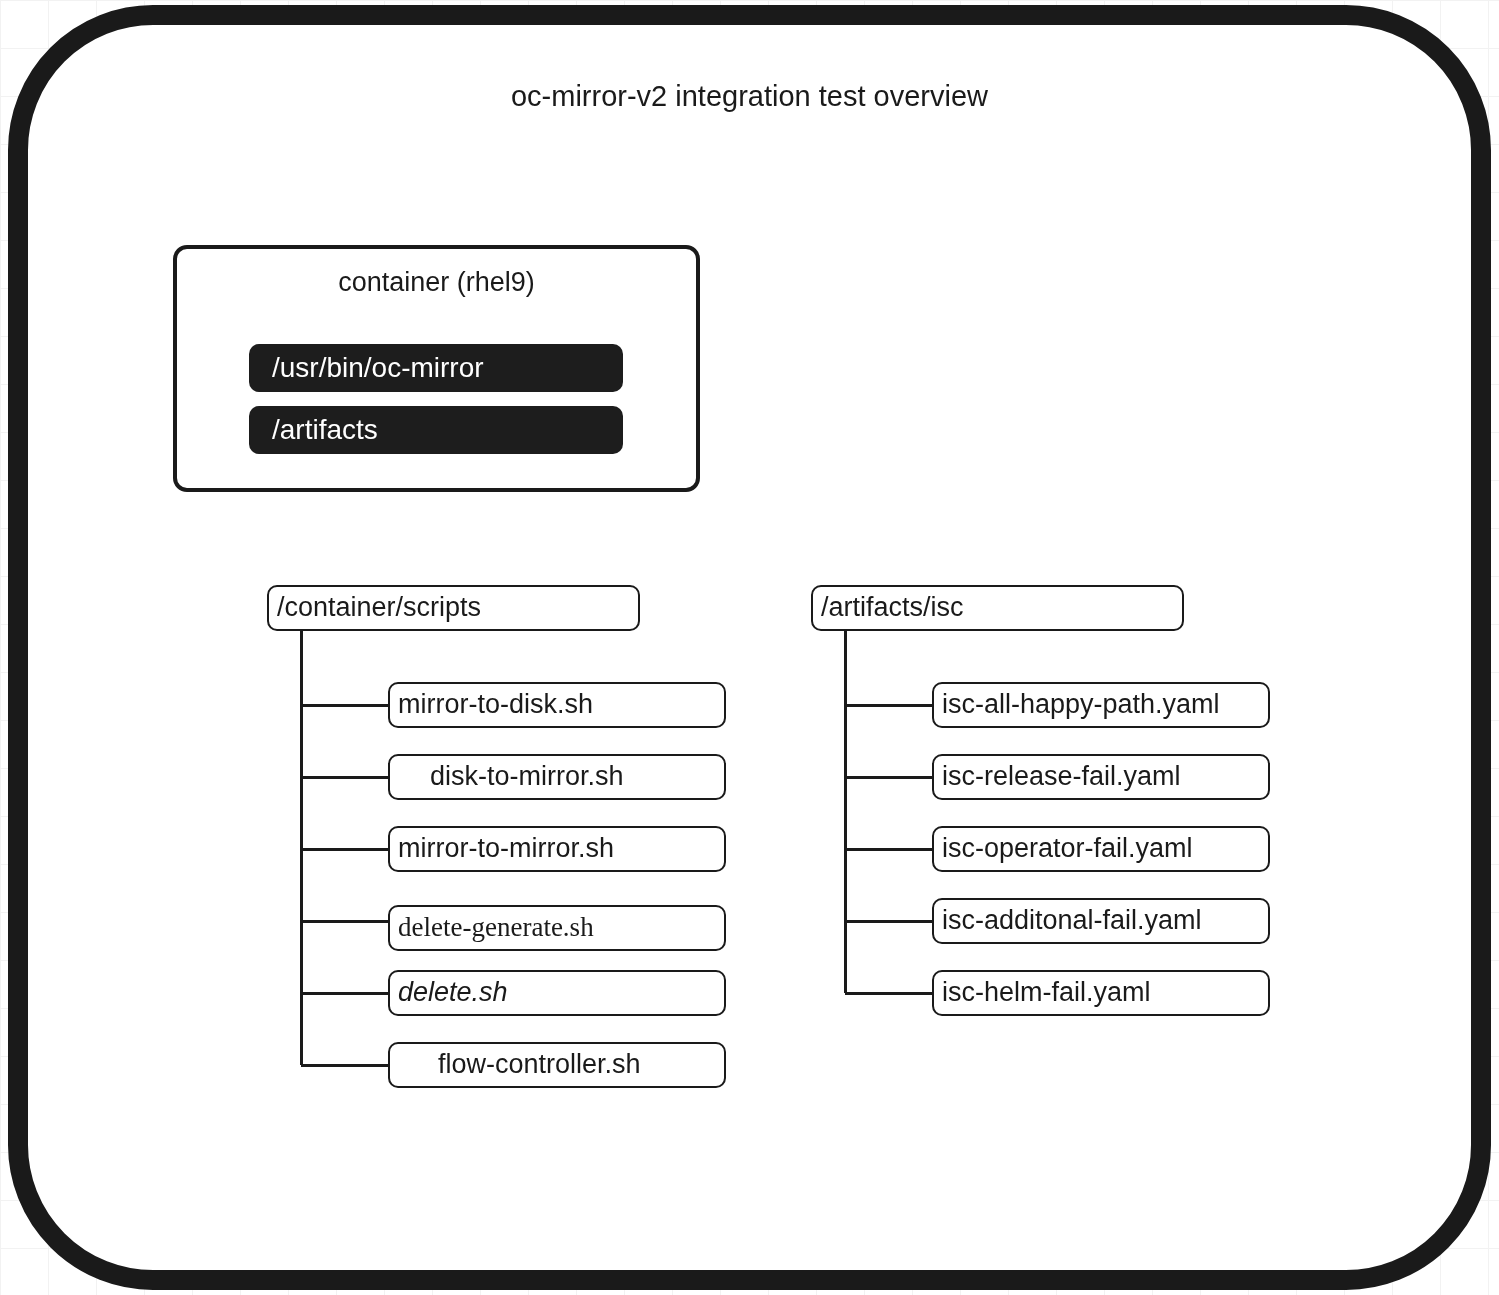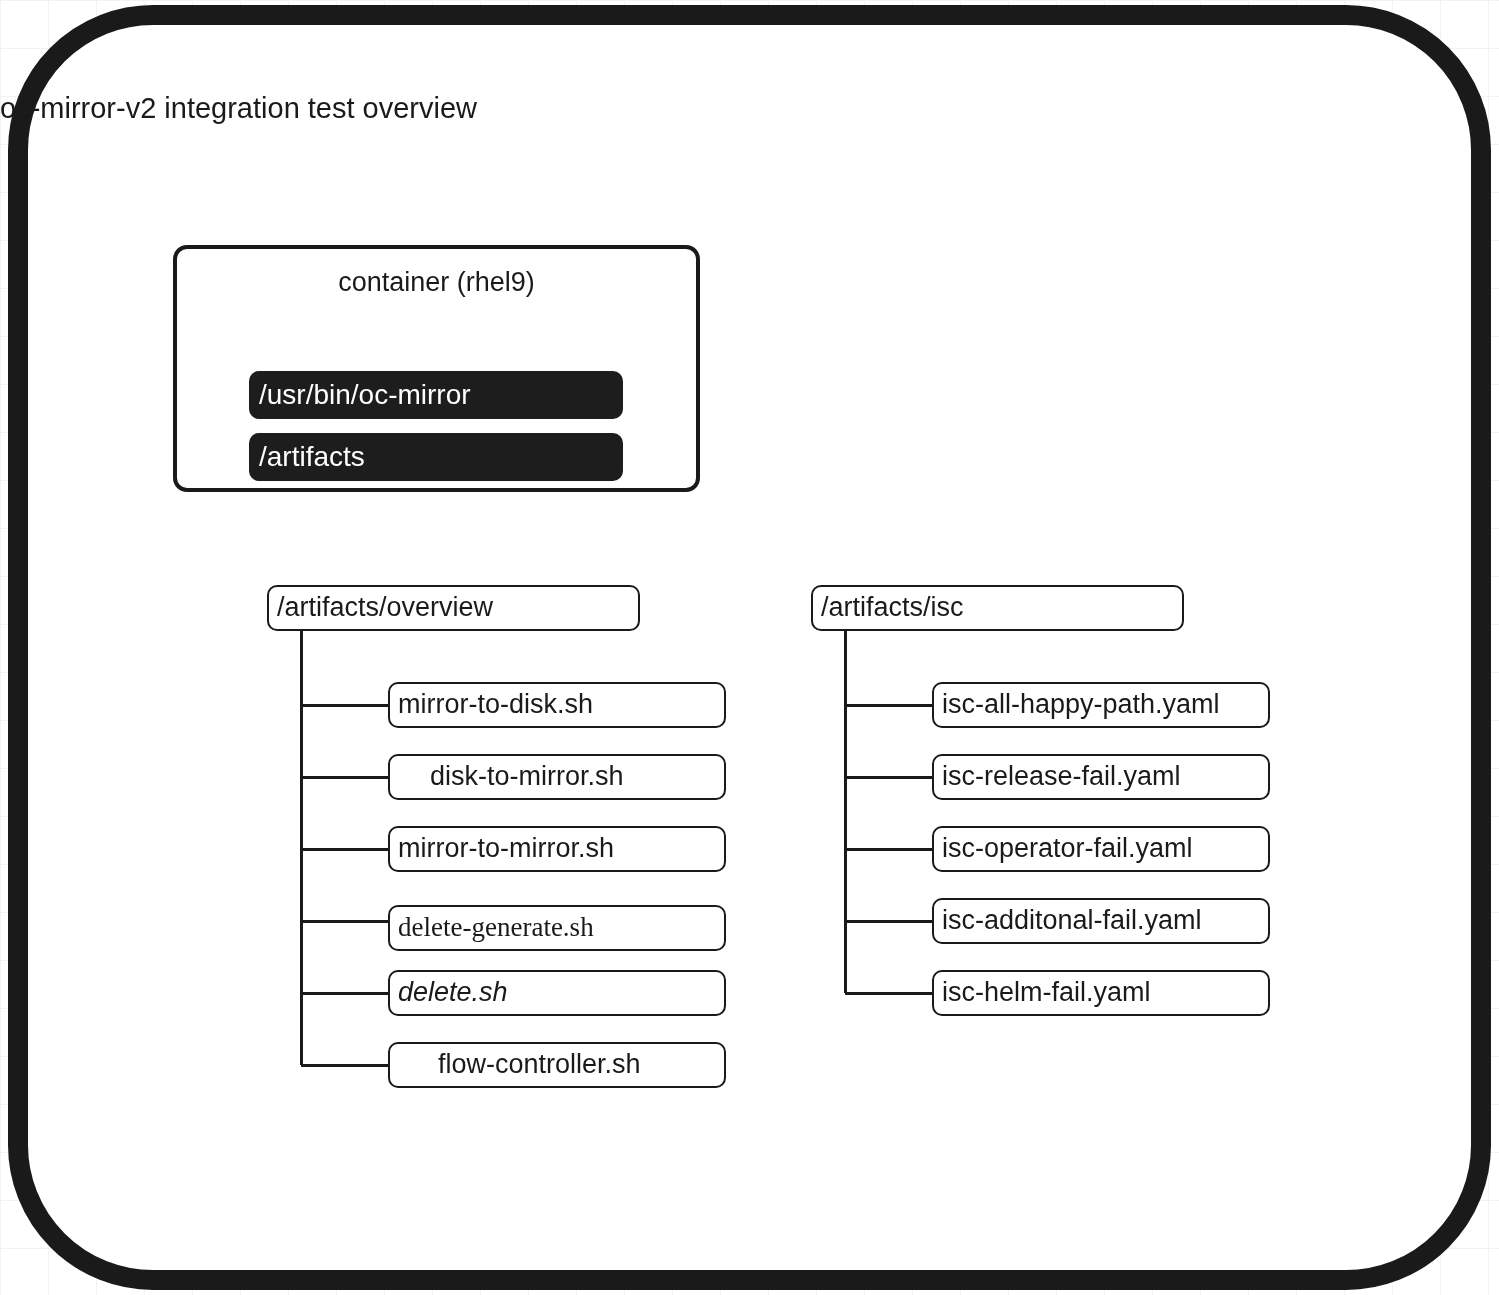--- a/index.html
+++ b/index.html
@@ -16,43 +16,43 @@
     background-size:48px 48px;
   }
   .outer{
     position:absolute;left:8px;top:5px;width:1483px;height:1285px;
     box-sizing:border-box;
     border:20px solid var(--stroke,#1a1a1a);
     border-radius:145px;
     background:var(--bg,#ffffff);
   }
   .title{
-    position:absolute;left:0;top:92px;width:100%;
-    text-align:left;font-size:29px;line-height:32px;
+    position:absolute;left:0;top:80px;width:100%;
+    text-align:center;font-size:29px;line-height:32px;
   }
   .container-box{
     position:absolute;left:173px;top:245px;width:527px;height:247px;
     box-sizing:border-box;
     border:4px solid var(--stroke,#1a1a1a);
     border-radius:14px;
     background:var(--bg,#ffffff);
   }
   .container-label{
     position:absolute;left:0;top:18px;width:100%;
     text-align:center;font-size:27px;
   }
   .dark-box{
     position:absolute;left:72px;width:374px;height:48px;
     box-sizing:border-box;
     background:var(--dark,#1d1d1d);
     color:var(--ondark,#ffffff);
     border-radius:10px;
     font-size:28px;line-height:48px;
-    padding-left:10px;
-    white-space:nowrap;overflow:hidden;margin-top:27px;
+    padding-left:23px;
+    white-space:nowrap;overflow:hidden;
   }
   .tree{position:absolute;width:500px;height:510px;}
   .tree-0{left:267px;top:585px;}
   .tree-1{left:811px;top:585px;}
   .node{
     position:absolute;
     box-sizing:border-box;
     height:46px;
     border:2.5px solid var(--stroke,#1a1a1a);
     border-radius:10px;
@@ -84,21 +84,21 @@
   <div class="container-box">
     <div class="container-label">container (rhel9)</div>
     <div>
         <div class="dark-box" style="top: 95px;"><span>/usr/bin/oc-mirror</span></div>
         <div class="dark-box" style="top: 157px;"><span>/artifacts</span></div>
       </div>
   </div>
 
   <div class="tree tree-0">
     <div class="node root">
-      <span>/artifacts/overview</span>
+      <span>/container/scripts</span>
     </div>
     <div class="branches">
         <div class="trunk" style="height: 435px;"></div>
         <div class="conn" style="top: 118.5px;"></div>
         <div class="node child" style="top: 97px;"><span>mirror-to-disk.sh</span></div>
         <div class="conn" style="top: 190.5px;"></div>
         <div class="node child" style="top: 169px; padding-left: 40px;"><span>disk-to-mirror.sh</span></div>
         <div class="conn" style="top: 262.5px;"></div>
         <div class="node child" style="top: 241px; border-radius: 10px;"><span>mirror-to-mirror.sh</span></div>
         <div class="conn" style="top: 334.5px;"></div>

